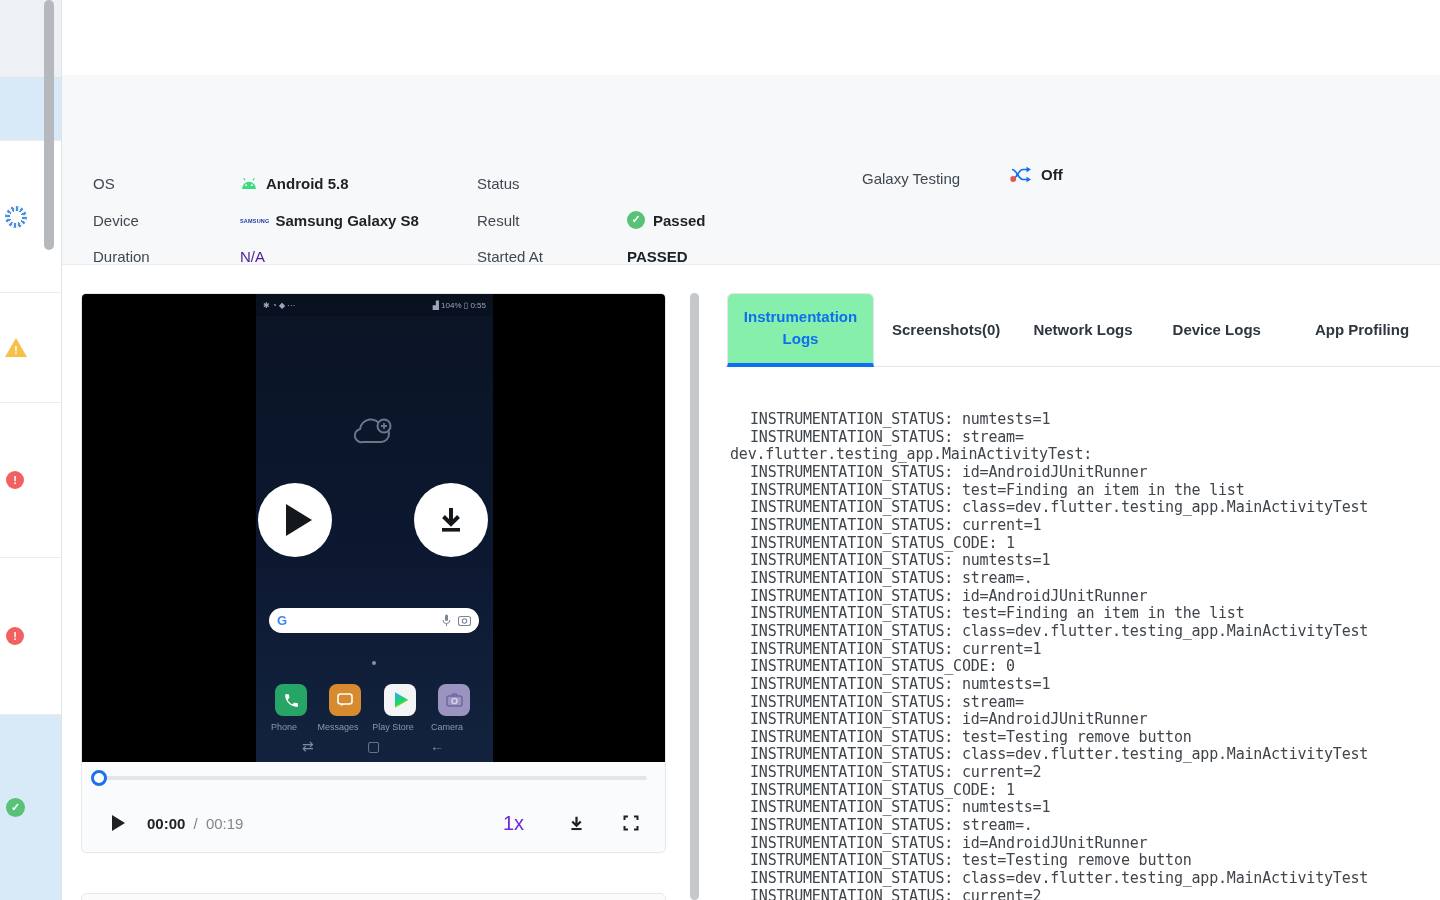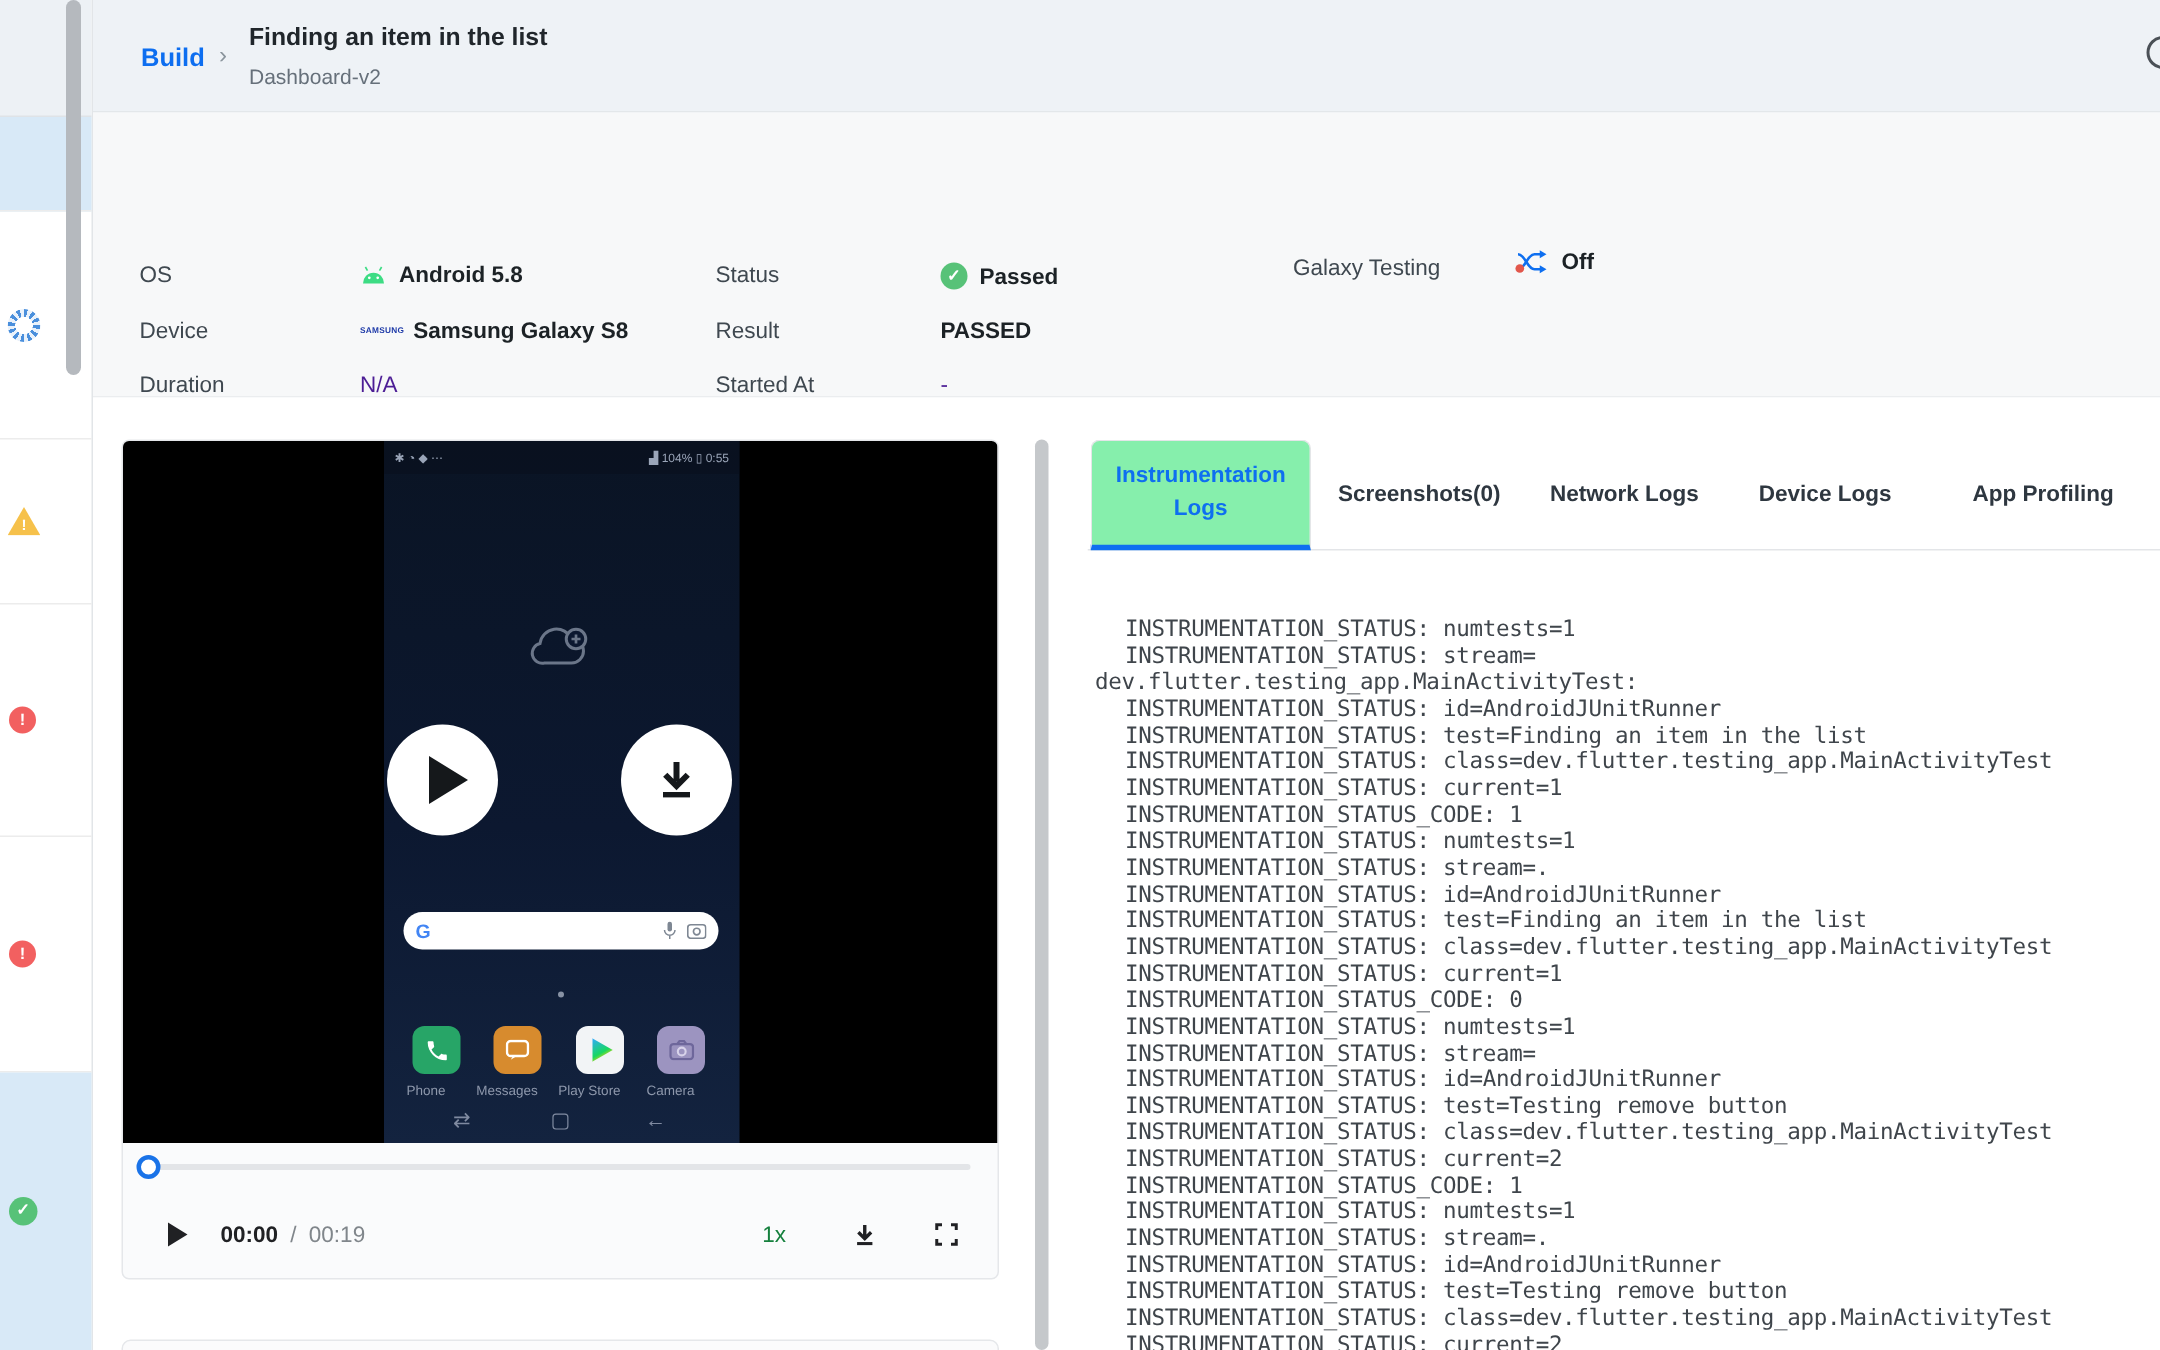--- a/index.html
+++ b/index.html
@@ -53,21 +53,21 @@
     border:2px solid #4a5056; border-radius:50%; }
 
   .info-bar { position:absolute; left:0; top:75px; width:100%; height:190px;
     background:#f7f8f9; border-bottom:1px solid #ebedef; }
   .info-label { position:absolute; font-size:15px; color:#3f4850; }
   .info-value { position:absolute; font-size:15px; font-weight:bold; color:#1c2226;
     display:flex; align-items:center; }
   .info-value.plain { font-weight:normal; color:#4c1d95; }
   .r1 { top:100px; } .r2 { top:137px; } .r3 { top:173px; } .r4 { top:210px; }
   .c1l { left:31px; } .c1v { left:178px; }
-  .c2l { left:415px; } .c2v { left:565px; }
+  .c2l { left:415px; } .c2v { left:565px;margin-top:36px; }
   .c3l { left:800px; top:95px; } .c3v { left:948px; top:91px; }
   .android-icon { margin-right:8px; display:inline-flex; }
   .samsung-word { margin-right:6px; font-size:5.5px; font-weight:bold; color:#1e3aa8;
     letter-spacing:.2px; }
   .passed-icon { width:18px; height:18px; border-radius:50%; background:#57c278;
     margin-right:8px; position:relative; flex:0 0 auto; }
   .passed-icon::after { content:"✓"; position:absolute; left:0; right:0; top:2px;
     text-align:center; color:#fff; font-size:11px; font-weight:bold; }
   .copy-icon { margin-left:12px; display:inline-flex; cursor:pointer; }
   .shuffle-icon { margin-right:8px; display:inline-flex; }
@@ -125,21 +125,21 @@
 
   .controls-row { position:relative; width:100%; height:62px; display:flex;
     align-items:center; padding:0 26px 0 30px; }
   .ctrl-play { width:0; height:0; border-left:13px solid #202124;
     border-top:8px solid transparent; border-bottom:8px solid transparent; cursor:pointer; }
   .time-group { margin-left:22px; font-size:15px; }
   .time-current { font-weight:bold; color:#202124; }
   .time-sep { color:#80868b; margin:0 4px; }
   .time-total { color:#80868b; }
   .ctrl-spacer { flex:1; }
-  .ctrl-speed { font-size:15px; color:#15803d; cursor:pointer;margin-left:40px; }
+  .ctrl-speed { font-size:20px; color:#6d28d9; cursor:pointer;margin-left:40px; }
   .ctrl-download { margin-left:44px; cursor:pointer; display:flex; }
   .ctrl-fullscreen { margin-left:38px; cursor:pointer; display:flex; }
 
   .next-card { position:absolute; left:19px; top:628px; width:585px; height:40px;
     border:1px solid #e5e7ea; border-radius:6px 6px 0 0; background:#fbfbfc; }
   .content-scrollbar { position:absolute; left:628px; top:28px; width:9px; height:607px;
     background:#c5c8cb; border-radius:5px; }
 
   
   .right-panel { position:absolute; left:663px; right:0; top:28px; height:607px;
@@ -180,27 +180,20 @@
       <div class="ic-error"></div>
     </div>
     <div class="session-item sel si-6">
       <div class="ic-check"></div>
     </div>
     <div class="left-scrollbar"></div>
   </aside>
 
   <div class="main">
 
-    <div class="top-header">
-      <a class="breadcrumb-link">Build</a>
-      <span class="breadcrumb-chevron">›</span>
-      <div class="page-title">Finding an item in the list</div>
-      <div class="page-subtitle">Dashboard-v2</div>
-      <div class="header-circle"></div>
-    </div>
 
     <div class="info-bar">
       <div class="info-label r1 c1l">OS</div>
       <div class="info-value r1 c1v">
         <span class="android-icon">
           <svg width="18" height="13" viewBox="0 0 18 13">
               <path d="M2 12 a7 7.2 0 0 1 14 0 z" fill="#3ddc84"></path>
               <line x1="5" y1="3.4" x2="3.6" y2="1" stroke="#3ddc84" stroke-width="1.1"></line>
               <line x1="13" y1="3.4" x2="14.4" y2="1" stroke="#3ddc84" stroke-width="1.1"></line>
               <circle cx="6.2" cy="8.2" r="0.9" fill="#fff"></circle>

